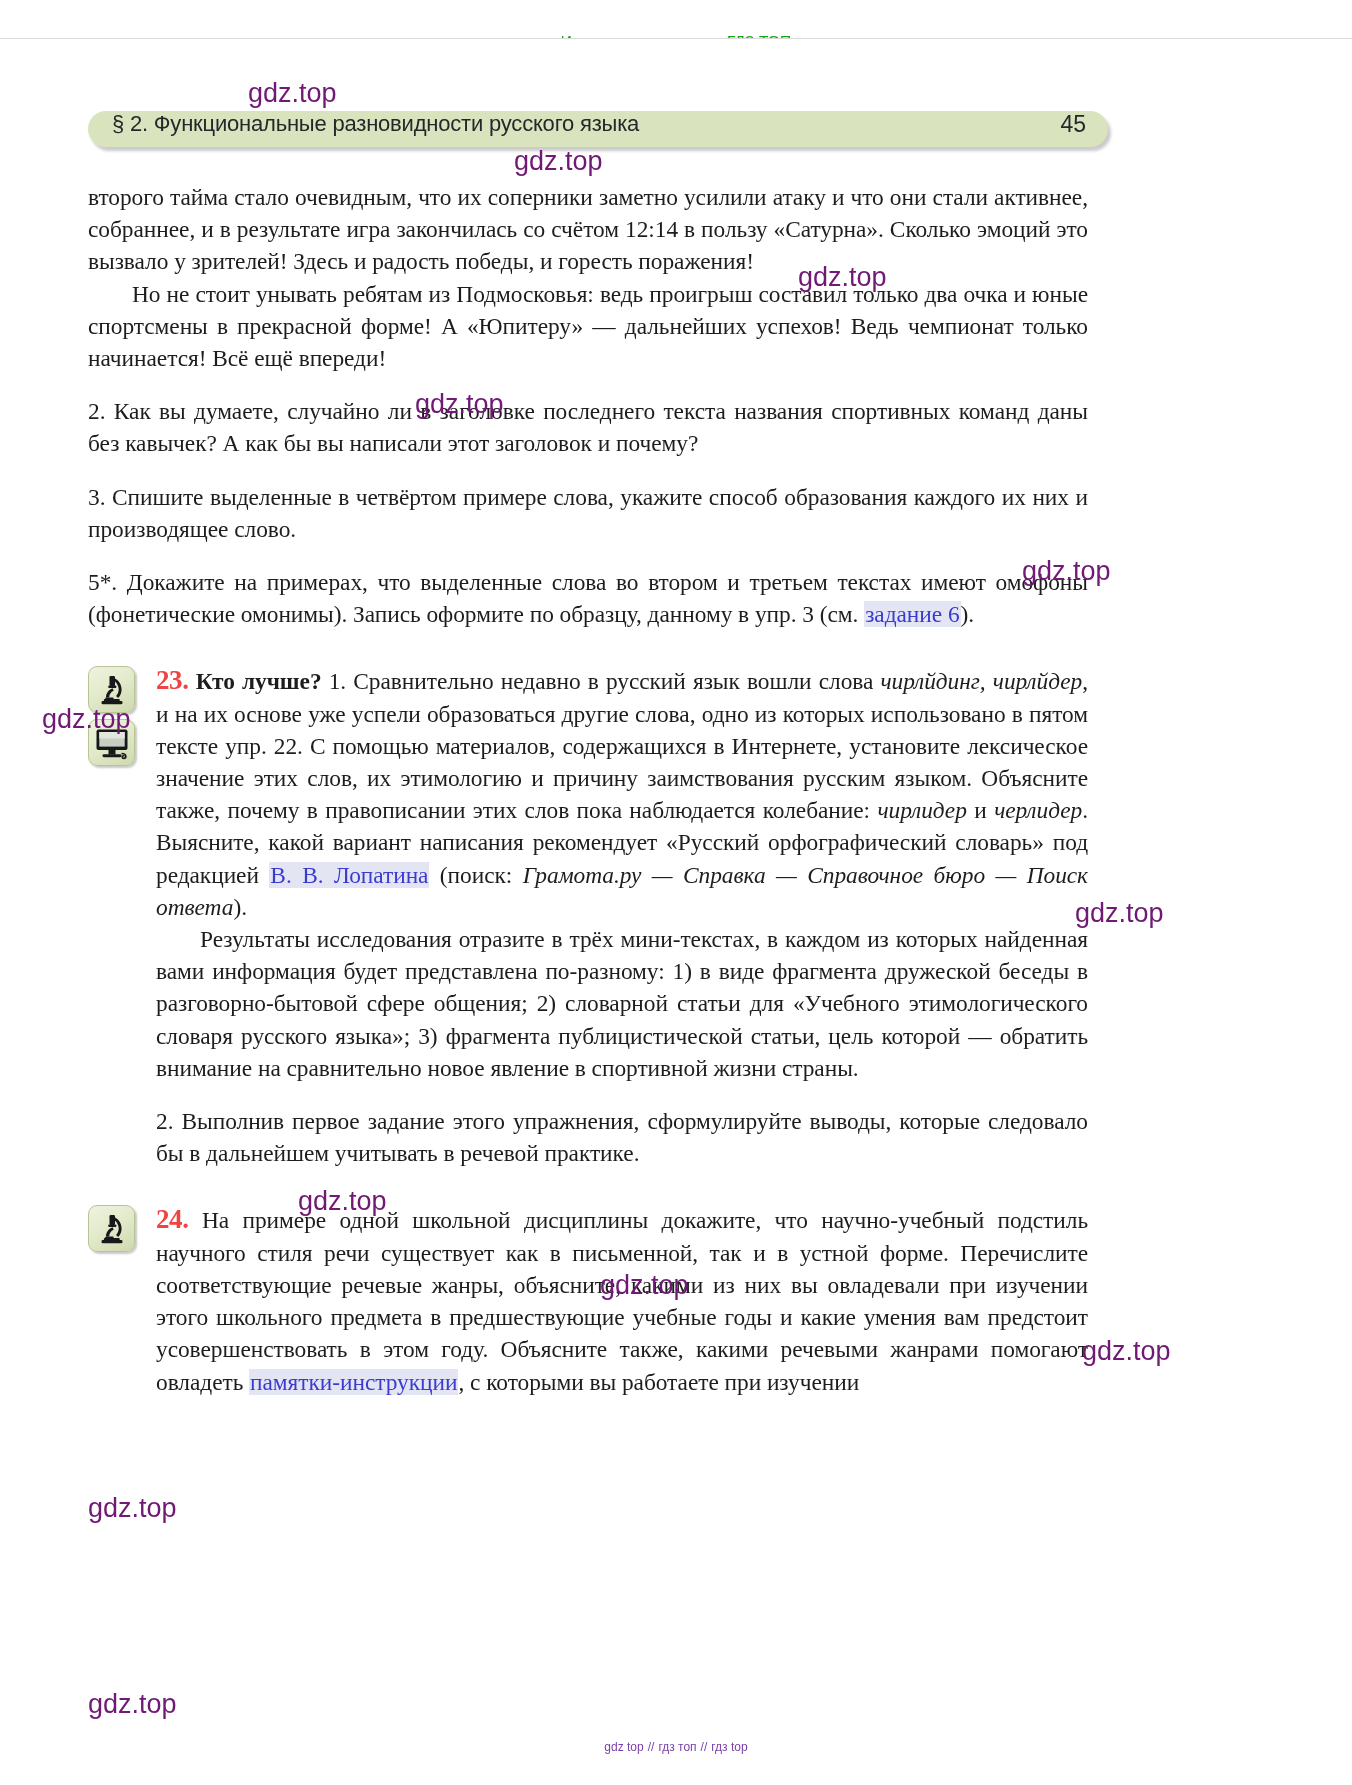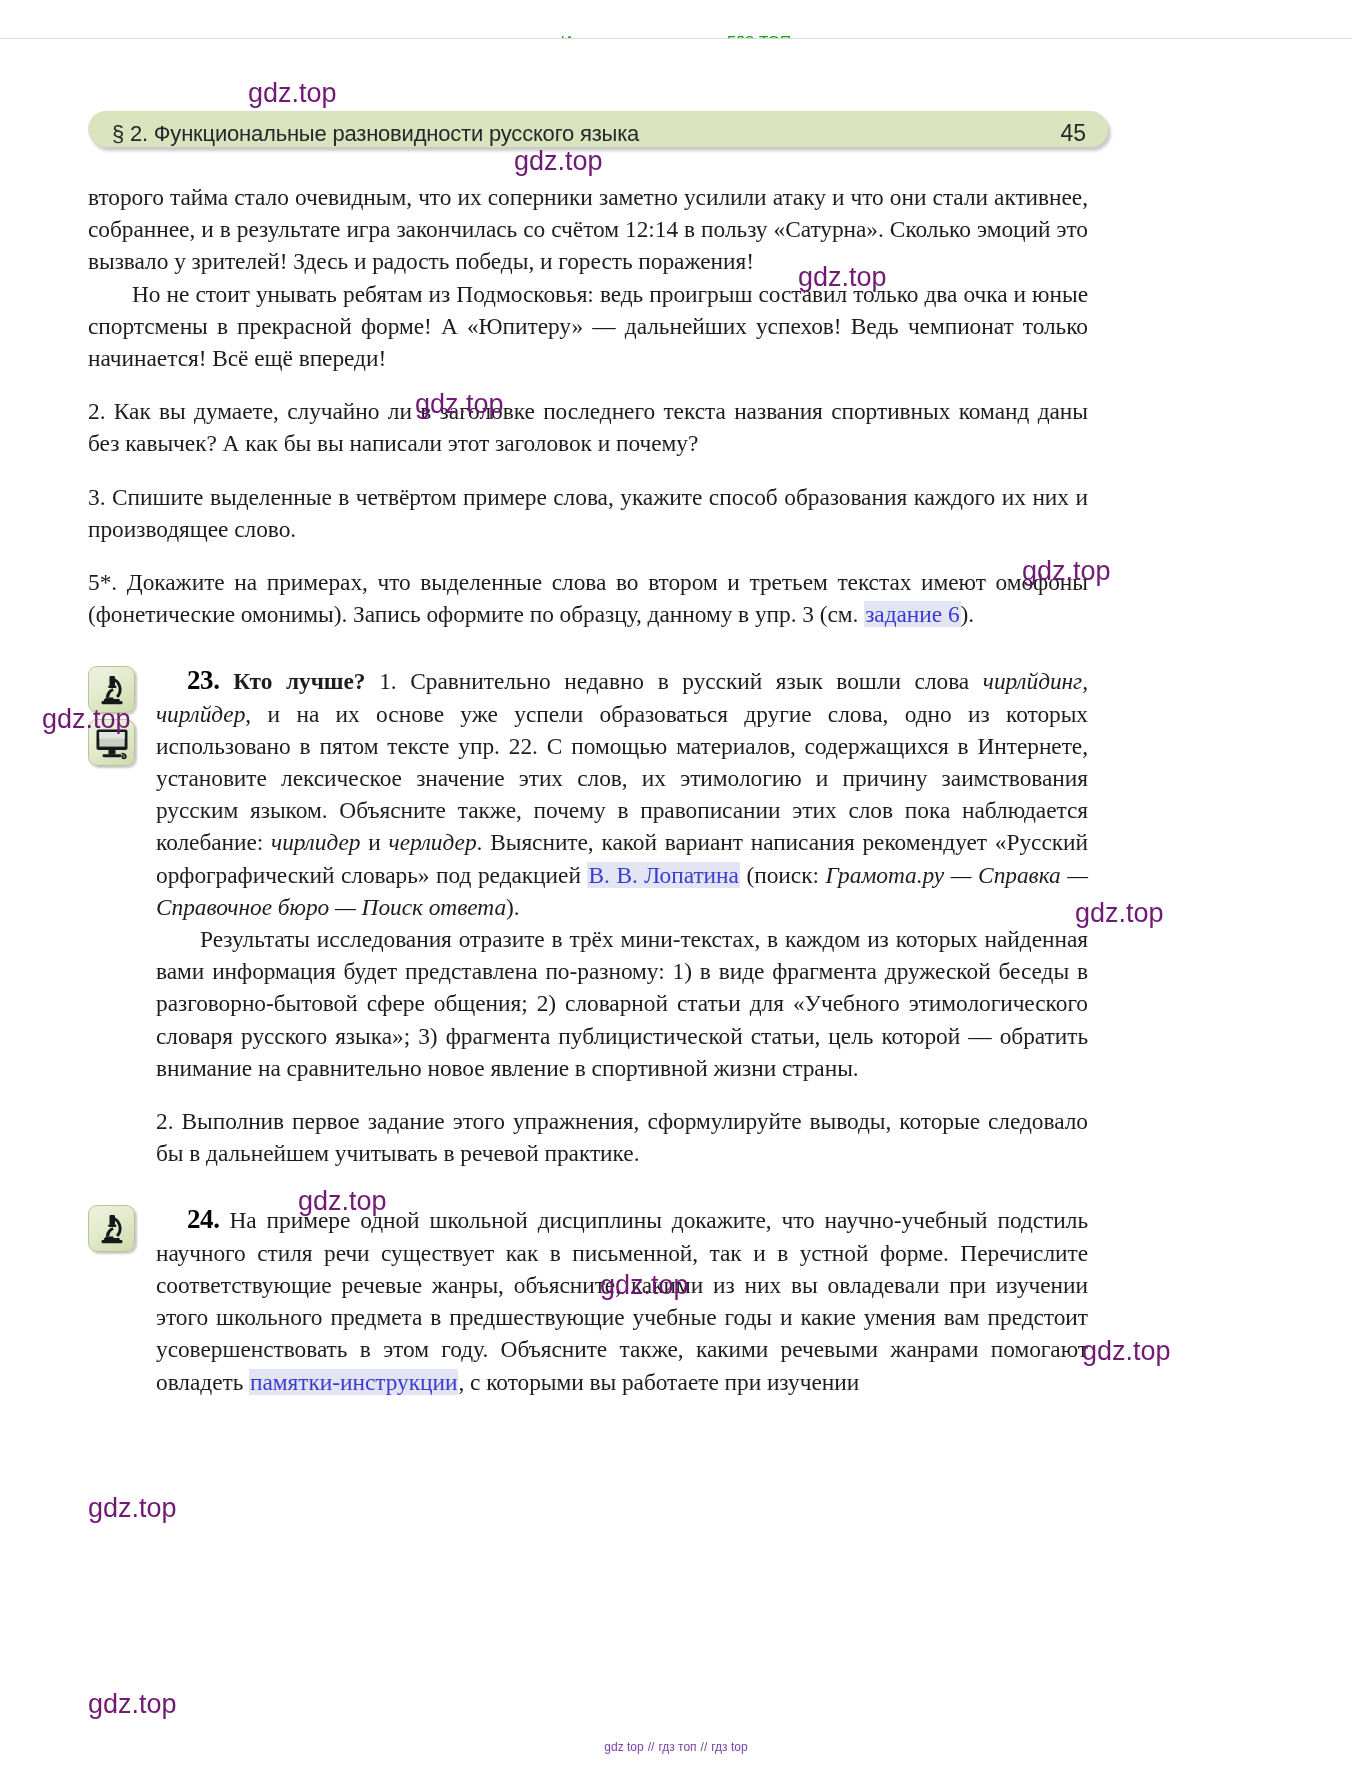--- a/index.html
+++ b/index.html
@@ -52,21 +52,21 @@
     height: 40px;
   }
   .runhead {
     position: relative;
     width: 1020px;
     height: 36px;
     background: #d9e3bd;
     border-radius: 18px / 18px;
     box-shadow: 3px 4px 3px rgba(140,140,140,.45);
     display: flex;
-    align-items: flex-end;
+    align-items: flex-start;
     justify-content: space-between;
     padding: 0 22px 0 24px;
     box-sizing: border-box;
   }
   .runhead-title {
     font-size: 22px;
     color: #25282a;
     font-family: "Liberation Sans", sans-serif;
     font-weight: 400;
     letter-spacing: -0.2px;
@@ -104,25 +104,24 @@
   .it { font-style: italic; }
   .bd { font-weight: bold; }
 
   
   .ex {
     position: relative;
     padding-left: 68px;
     margin-top: 34px;
   }
   .ex-num {
-    color: #000000;
+    color: #ef4444;
     font-weight: bold;
     font-size: 27px;
     letter-spacing: -0.4px;
-    margin-left: 31px;
   }
   .icon-col {
     position: absolute;
     left: 0;
     top: 2px;
     width: 58px;
     display: flex;
     flex-direction: column;
     gap: 6px;
   }

